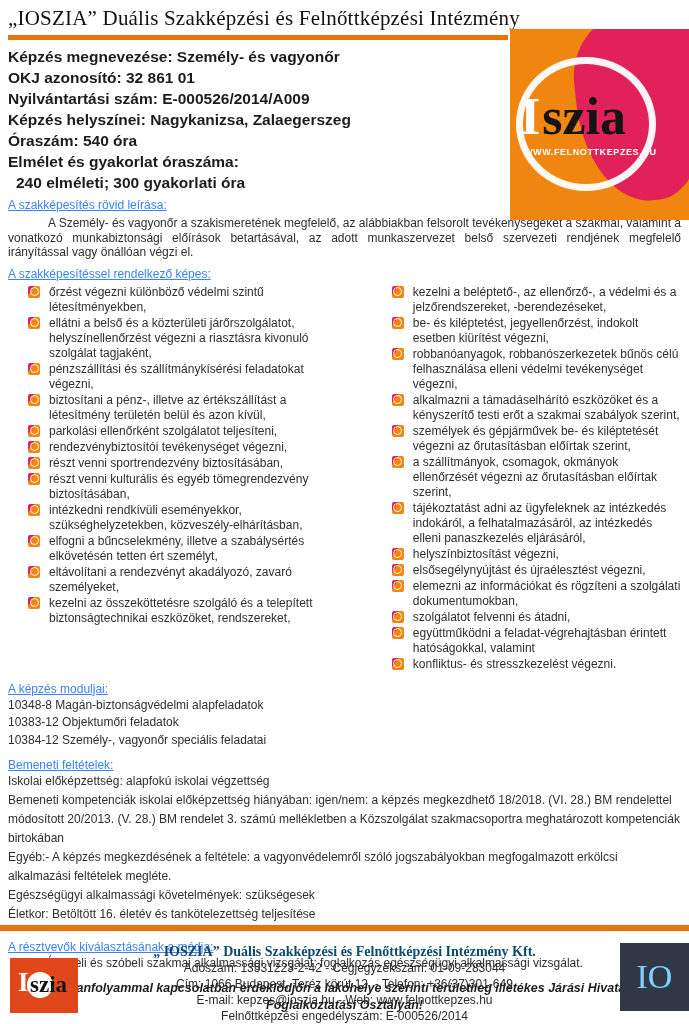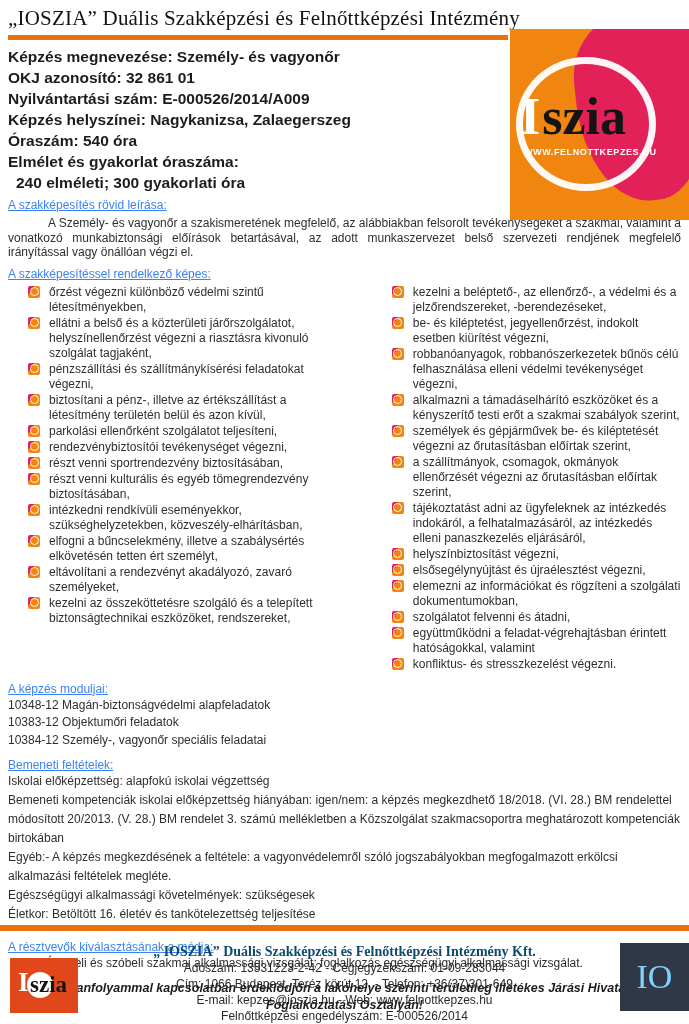--- a/index.html
+++ b/index.html
@@ -210,21 +210,21 @@
         <div class="item">
             <span class="bullet"></span>
             <span>konfliktus- és stresszkezelést végezni.</span>
           </div>
       </div>
     </div>
   </div>
 
   <div class="sec">
     <div class="sec-h mod-h">A képzés moduljai:</div>
-    <div class="mod-l">10348-12 Magán-biztonságvédelmi alapfeladatok</div>
+    <div class="mod-l">10348-8 Magán-biztonságvédelmi alapfeladatok</div>
     <div class="mod-l">10383-12 Objektumőri feladatok</div>
     <div class="mod-l">10384-12 Személy-, vagyonőr speciális feladatai</div>
   </div>
 
   <div class="sec">
     <div class="sec-h req-h">Bemeneti feltételek:</div>
     <div class="req-l">Iskolai előképzettség: alapfokú iskolai végzettség</div>
     <div class="req-l"><span>Bemeneti kompetenciák iskolai előképzettség hiányában: </span><span class="u">igen</span><span>/nem: a képzés megkezdhető 18/2018. (VI. 28.) BM rendelettel módosított 20/2013. (V. 28.) BM rendelet 3. számú mellékletben a Közszolgálat szakmacsoportra meghatározott kompetenciák birtokában</span></div>
     <div class="req-l">Egyéb:- A képzés megkezdésének a feltétele: a vagyonvédelemről szóló jogszabályokban megfogalmazott erkölcsi alkalmazási feltételek megléte.</div>
     <div class="req-l">Egészségügyi alkalmassági követelmények: szükségesek</div>

